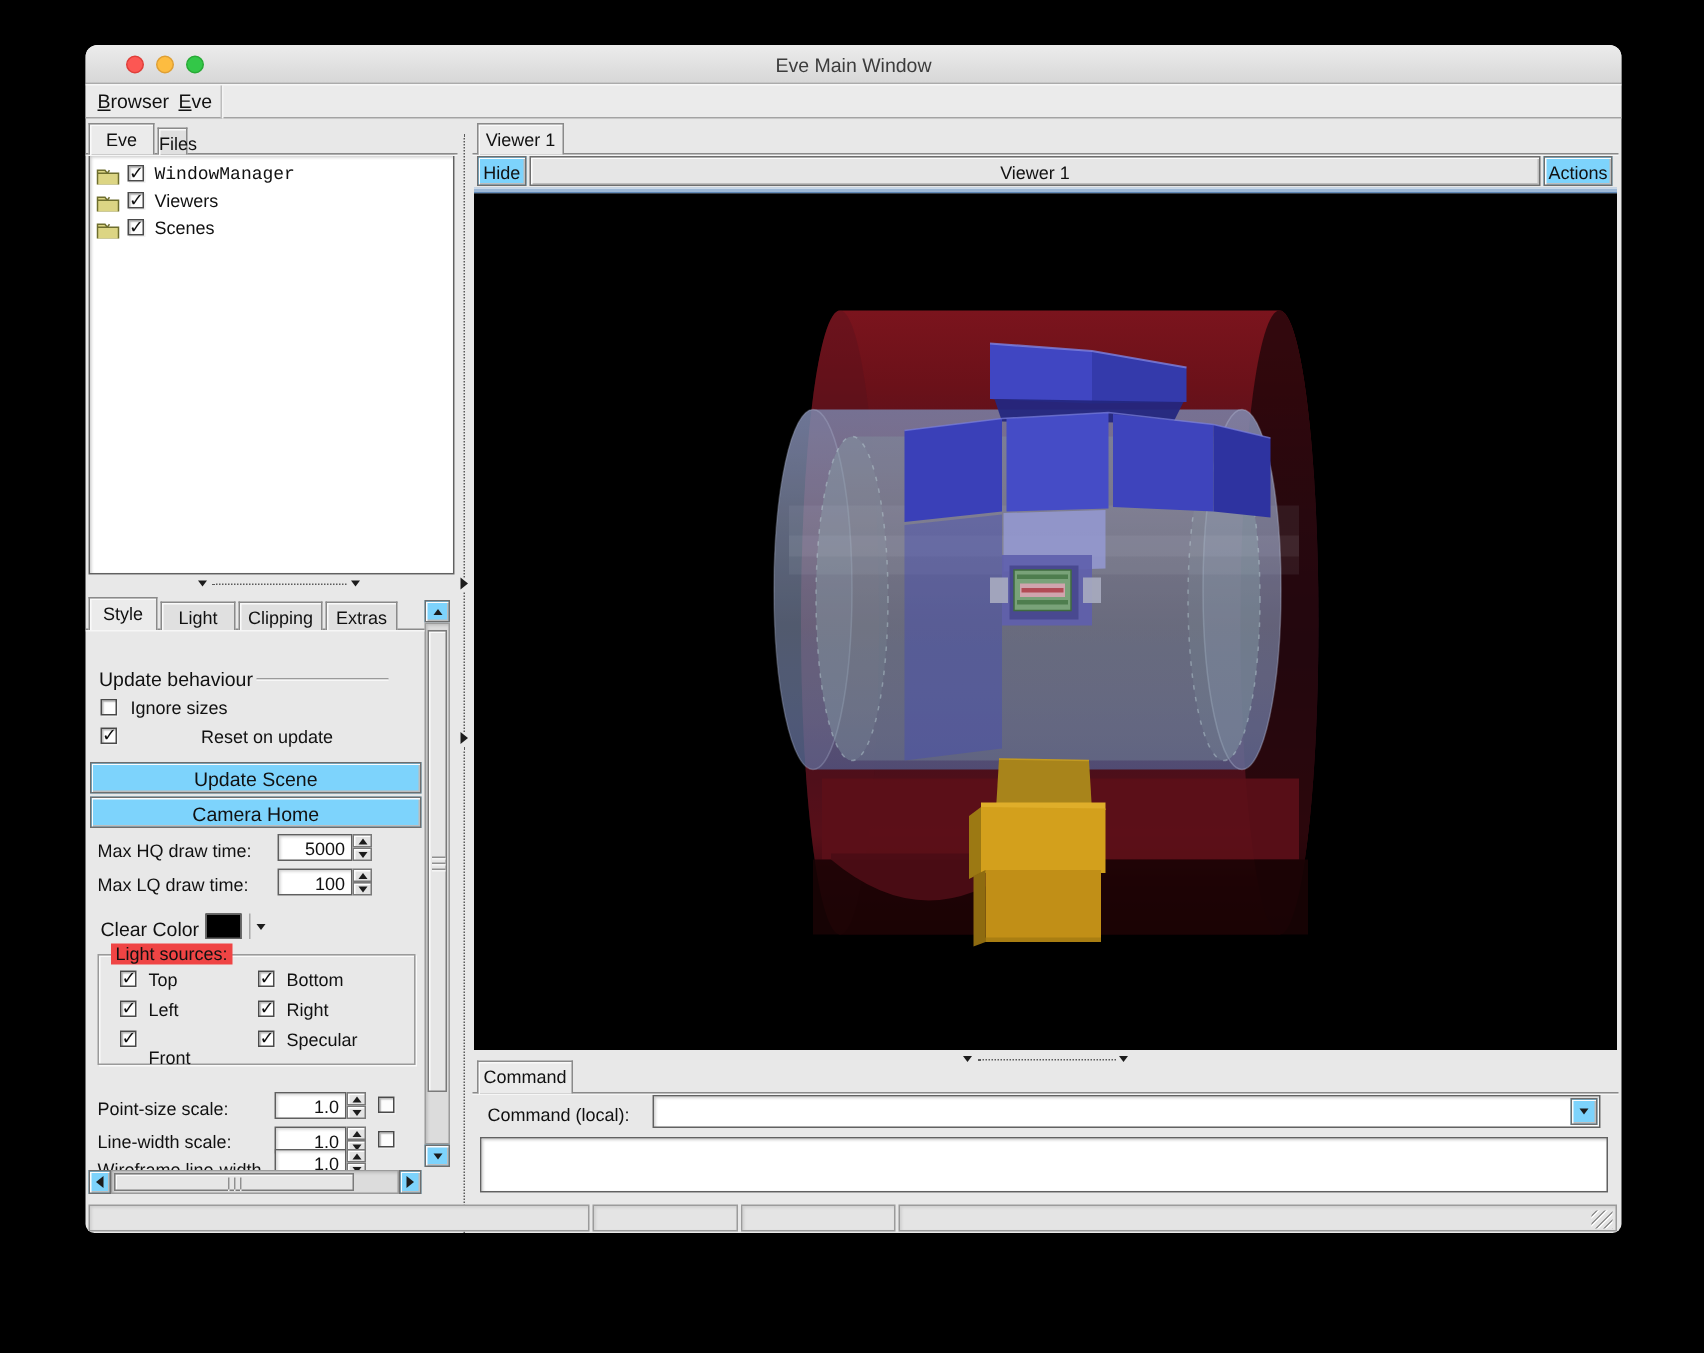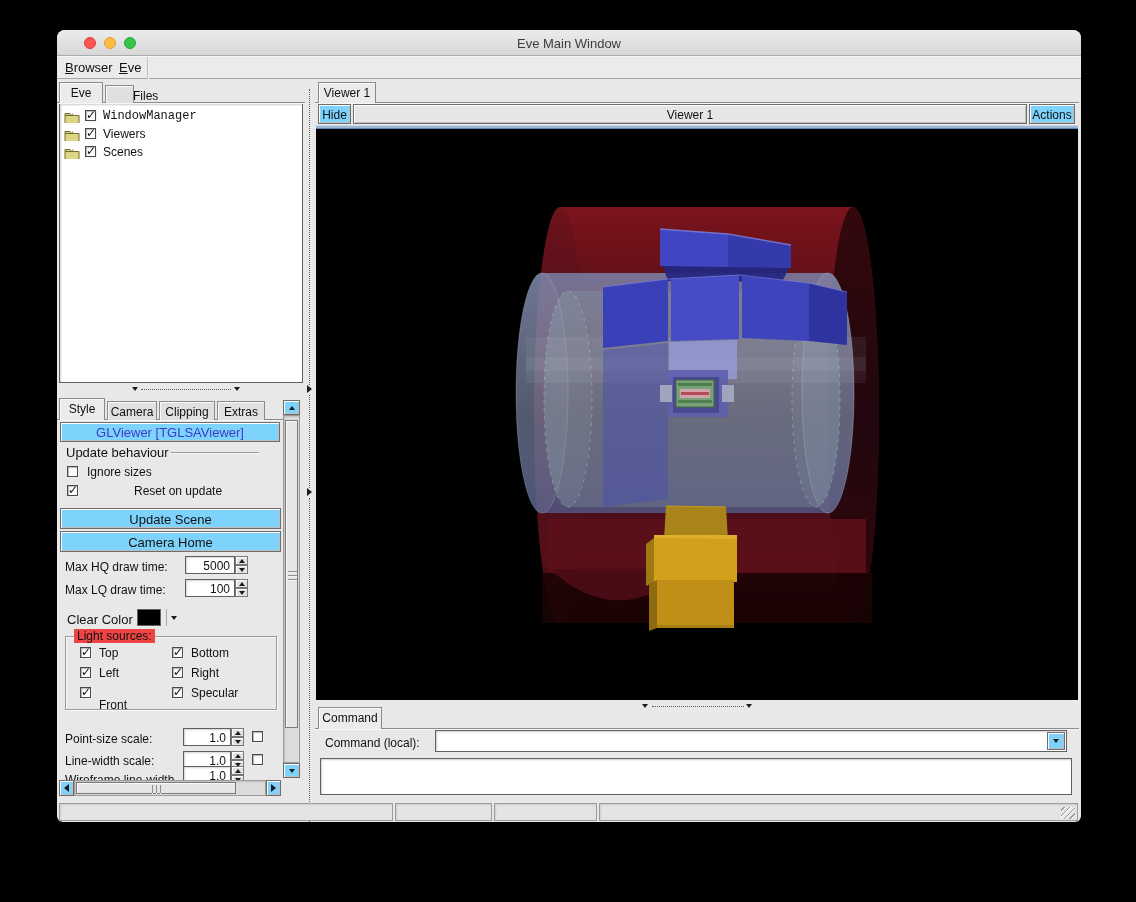--- a/index.html
+++ b/index.html
@@ -57,21 +57,21 @@
   </div>
 
   <div class="abs menubar">
     <div class="abs menuitem" style="left:4px;"><span class="ul">B</span><span>rowser</span></div>
     <div class="abs menuitem" style="left:58px;"><span class="ul">E</span><span>ve</span></div>
     <div class="abs menusep"></div>
   </div>
 
   <div class="abs tabline" style="left:0;top:72px;width:248px;"></div>
   <div class="abs tab active" style="left:2px;top:52px;width:44px;height:21px;"><span>Eve</span></div>
-  <div class="abs tab" style="left:48px;top:55px;width:20px;height:18px;padding-left:27px;"><span>Files</span></div>
+  <div class="abs tab" style="left:48px;top:55px;width:20px;height:18px;"><span>Files</span></div>
 
   <div class="abs sunken" style="left:2px;top:73px;width:244px;height:280px;">
     <div class="abs treerow" style="left:4px;top:5px;width:230px;">
       <svg class="abs" style="left:0;top:1px;" width="16" height="13">
           <path d="M1 3.5 h5 l1.5 2 H15 v8 H1 z" fill="#dcd584" stroke="#6e6e2e" stroke-width="1"></path>
           <path d="M1 5.5 h6.5 l1.5 -2" fill="none" stroke="#6e6e2e" stroke-width="1"></path>
         </svg>
       <span class="abs cb on-placeholder on" style="left:21px;top:1px;"></span>
       <span class="abs treelabel" style="left:39px;top:0;font-family:Liberation Mono, monospace;">WindowManager</span>
     </div>
@@ -94,26 +94,25 @@
   </div>
 
   <div class="abs" style="left:0;top:353px;width:248px;height:12px;">
     <div class="abs tri-down" style="left:75px;top:4px;"></div>
     <div class="abs dotline-h" style="left:84px;top:6px;width:90px;"></div>
     <div class="abs tri-down" style="left:177px;top:4px;"></div>
   </div>
 
   <div class="abs tabline" style="left:0;top:389px;width:226px;"></div>
   <div class="abs tab active" style="left:2px;top:368px;width:46px;height:22px;"><span>Style</span></div>
-  <div class="abs tab" style="left:50px;top:371px;width:50px;height:19px;"><span>Camera</span></div>
+  <div class="abs tab" style="left:50px;top:371px;width:50px;height:19px;"><span>Light</span></div>
   <div class="abs tab" style="left:102px;top:371px;width:56px;height:19px;"><span>Clipping</span></div>
   <div class="abs tab" style="left:160px;top:371px;width:48px;height:19px;"><span>Extras</span></div>
 
   <div class="abs" style="left:2px;top:390px;width:224px;height:360px;overflow:hidden;">
-    <div class="abs raisedbtn" style="left:1px;top:2px;width:220px;height:20px;padding-top:2px;color:#3a3ac8;"><span>GLViewer [TGLSAViewer]</span></div>
 
     <div class="abs lbl" style="left:7px;top:26px;font-size:13px;">Update behaviour</div>
     <div class="abs" style="left:112px;top:32px;width:88px;height:2px;border-top:1px solid #9a9a9a;border-bottom:1px solid #f7f7f7;"></div>
 
     <span class="abs cb" style="left:8px;top:46px;"></span>
     <span class="abs lbl" style="left:28px;top:45px;">Ignore sizes</span>
     <span class="abs cb on" style="left:8px;top:65px;"></span>
     <span class="abs lbl" style="left:28px;top:64px;margin-left:47px;">Reset on update</span>
 
     <div class="abs raisedbtn" style="left:1px;top:88px;width:221px;height:21px;padding-top:3px;"><span>Update Scene</span></div>

